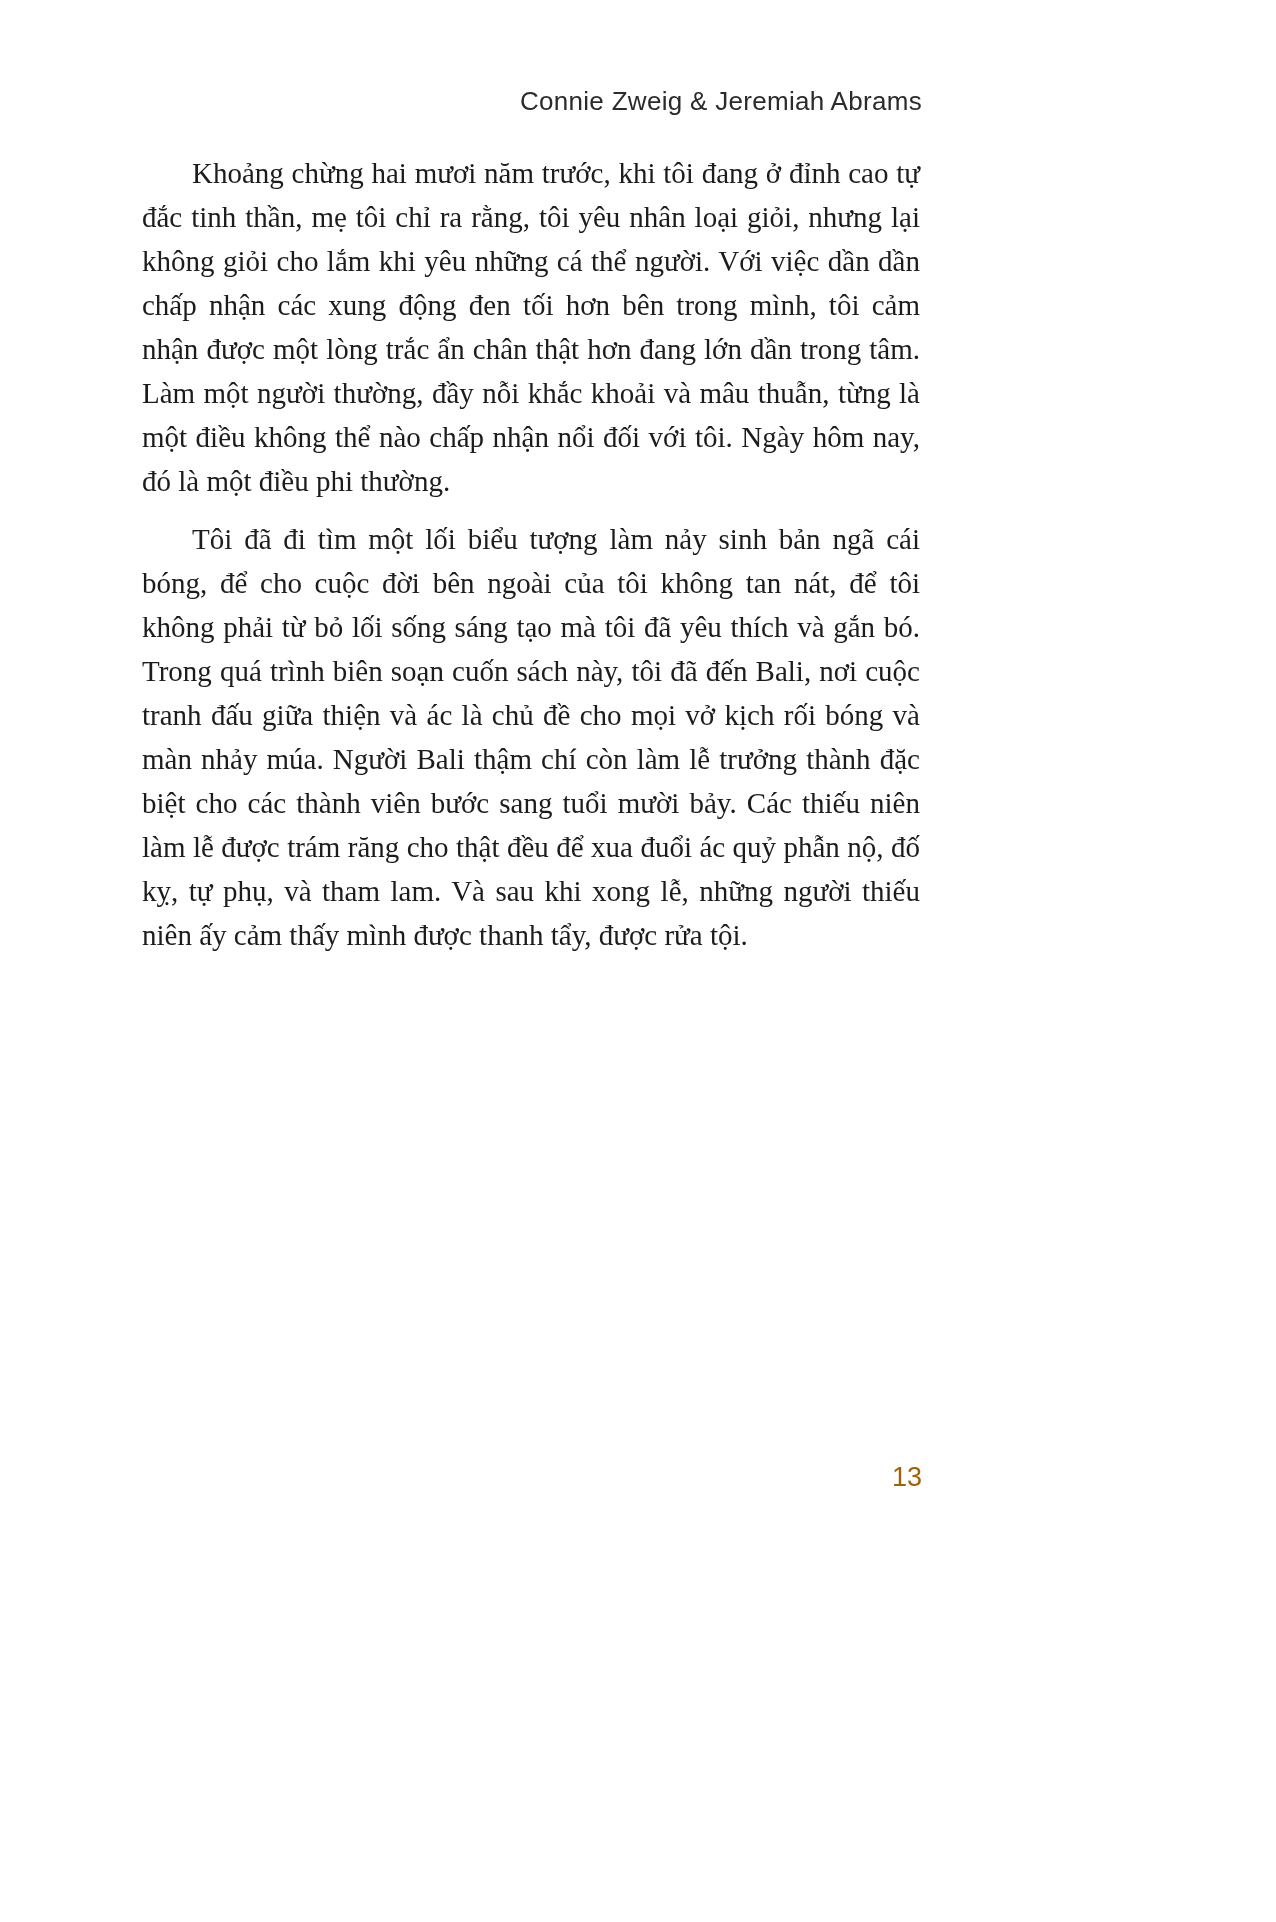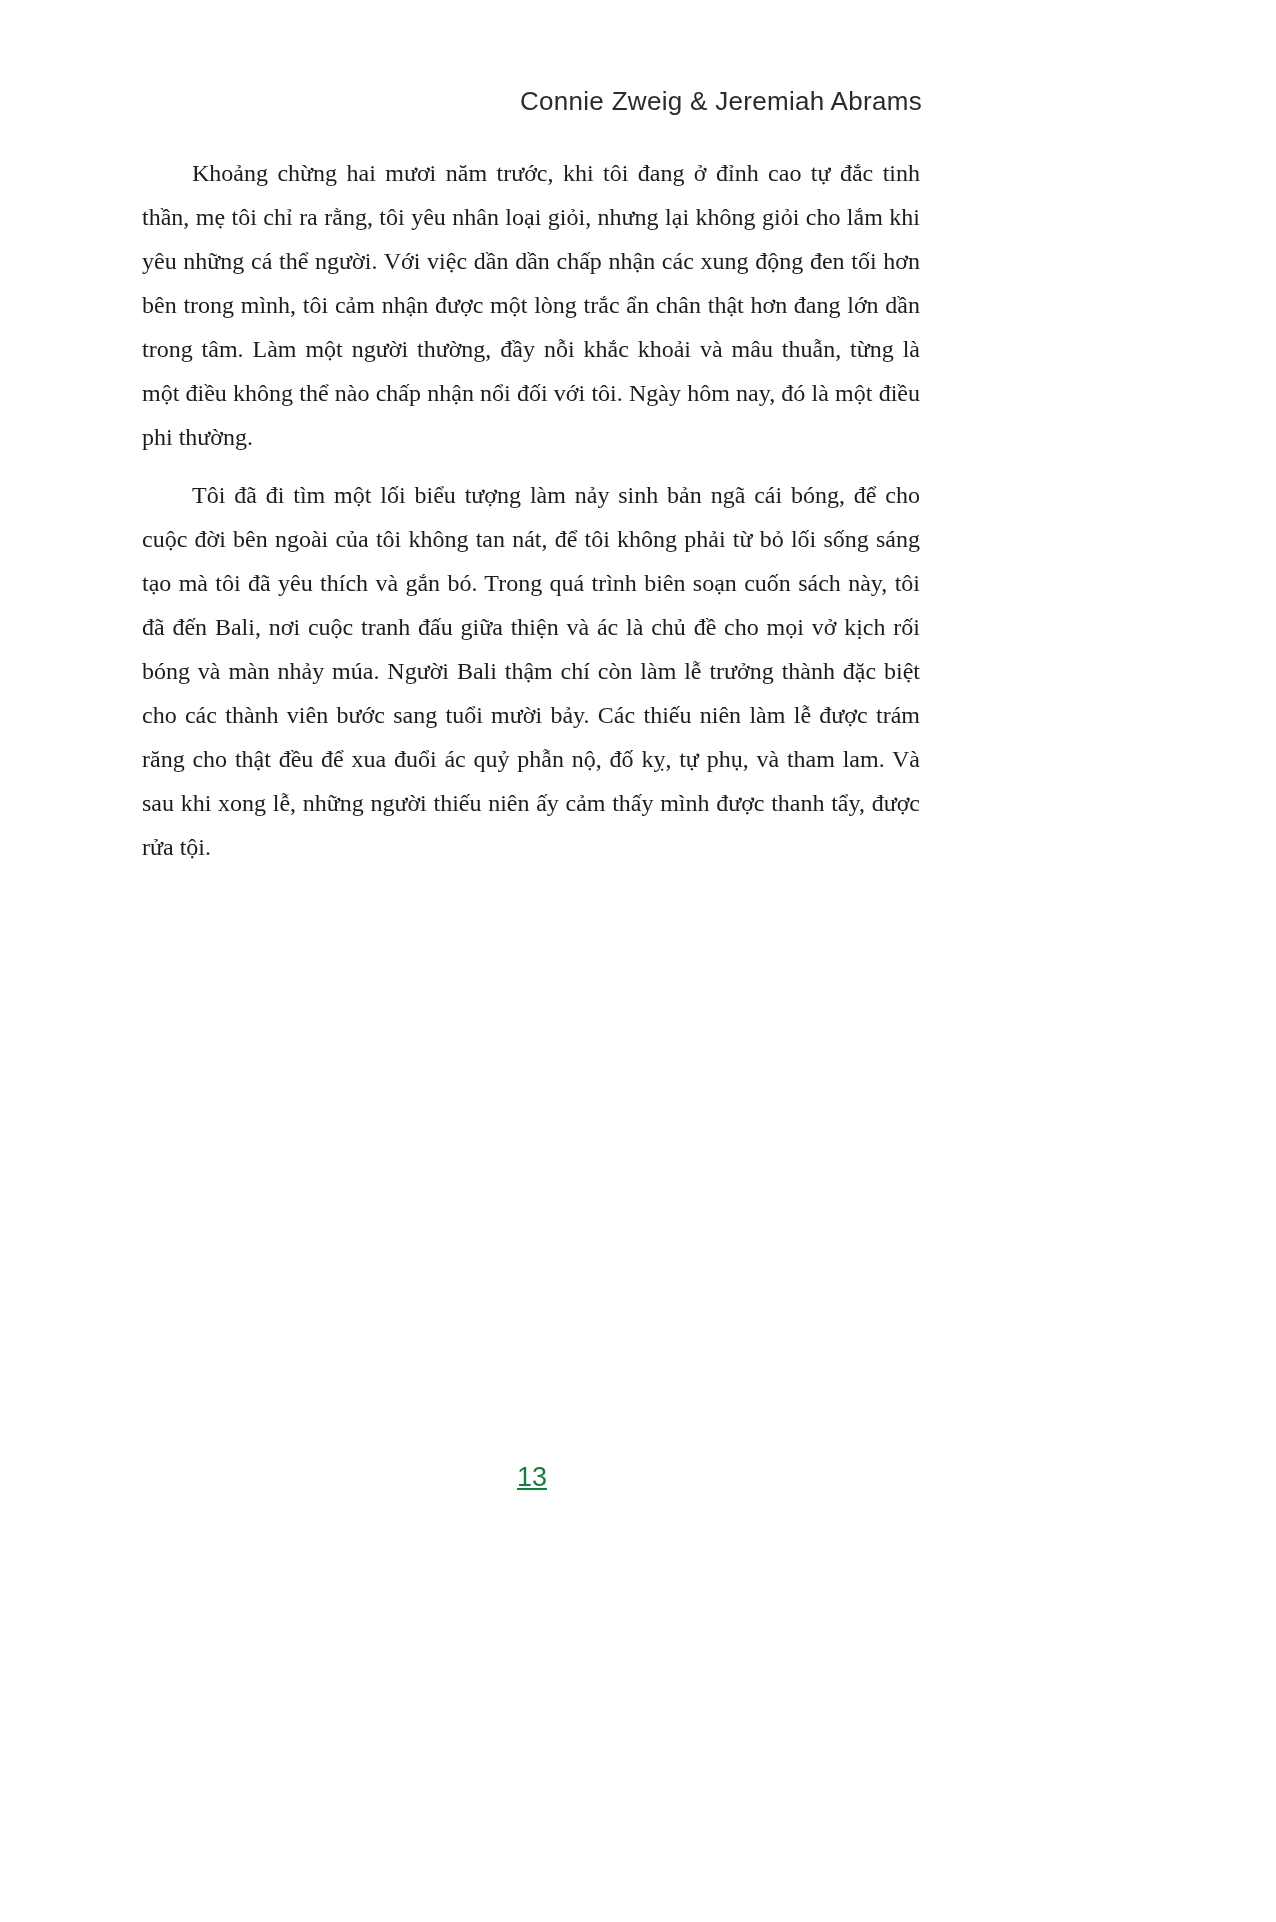--- a/index.html
+++ b/index.html
@@ -34,37 +34,36 @@
     font-family: "Liberation Sans", sans-serif;
     font-size: 26px;
     font-weight: 400;
     color: #2b2b2b;
     letter-spacing: 0.3px;
     margin: 0 0 34px 0;
   }
   .body-text p {
     margin: 0 2px 14px 0;
     font-family: "Liberation Serif", serif;
-    font-size: 24px;
+    font-size: 29px;
     line-height: 44px;
     text-align: justify;
     text-indent: 50px;
     color: #1c1c1c;
     font-weight: 400;
   }
   .page-number {
     position: absolute;
     left: 142px;
     top: 1462px;
     width: 780px;
-    text-align: center;
+    text-align: right;
     font-family: "Liberation Sans", sans-serif;
     font-size: 27px;
-    color: #15803d;
-    text-decoration: underline;
+    color: #a16207;
   }
 </style>
 </head>
 <body>
 
 <div class="page">
 
   <div class="content-column">
 
     <div class="running-header">Connie Zweig &amp; Jeremiah Abrams</div>

